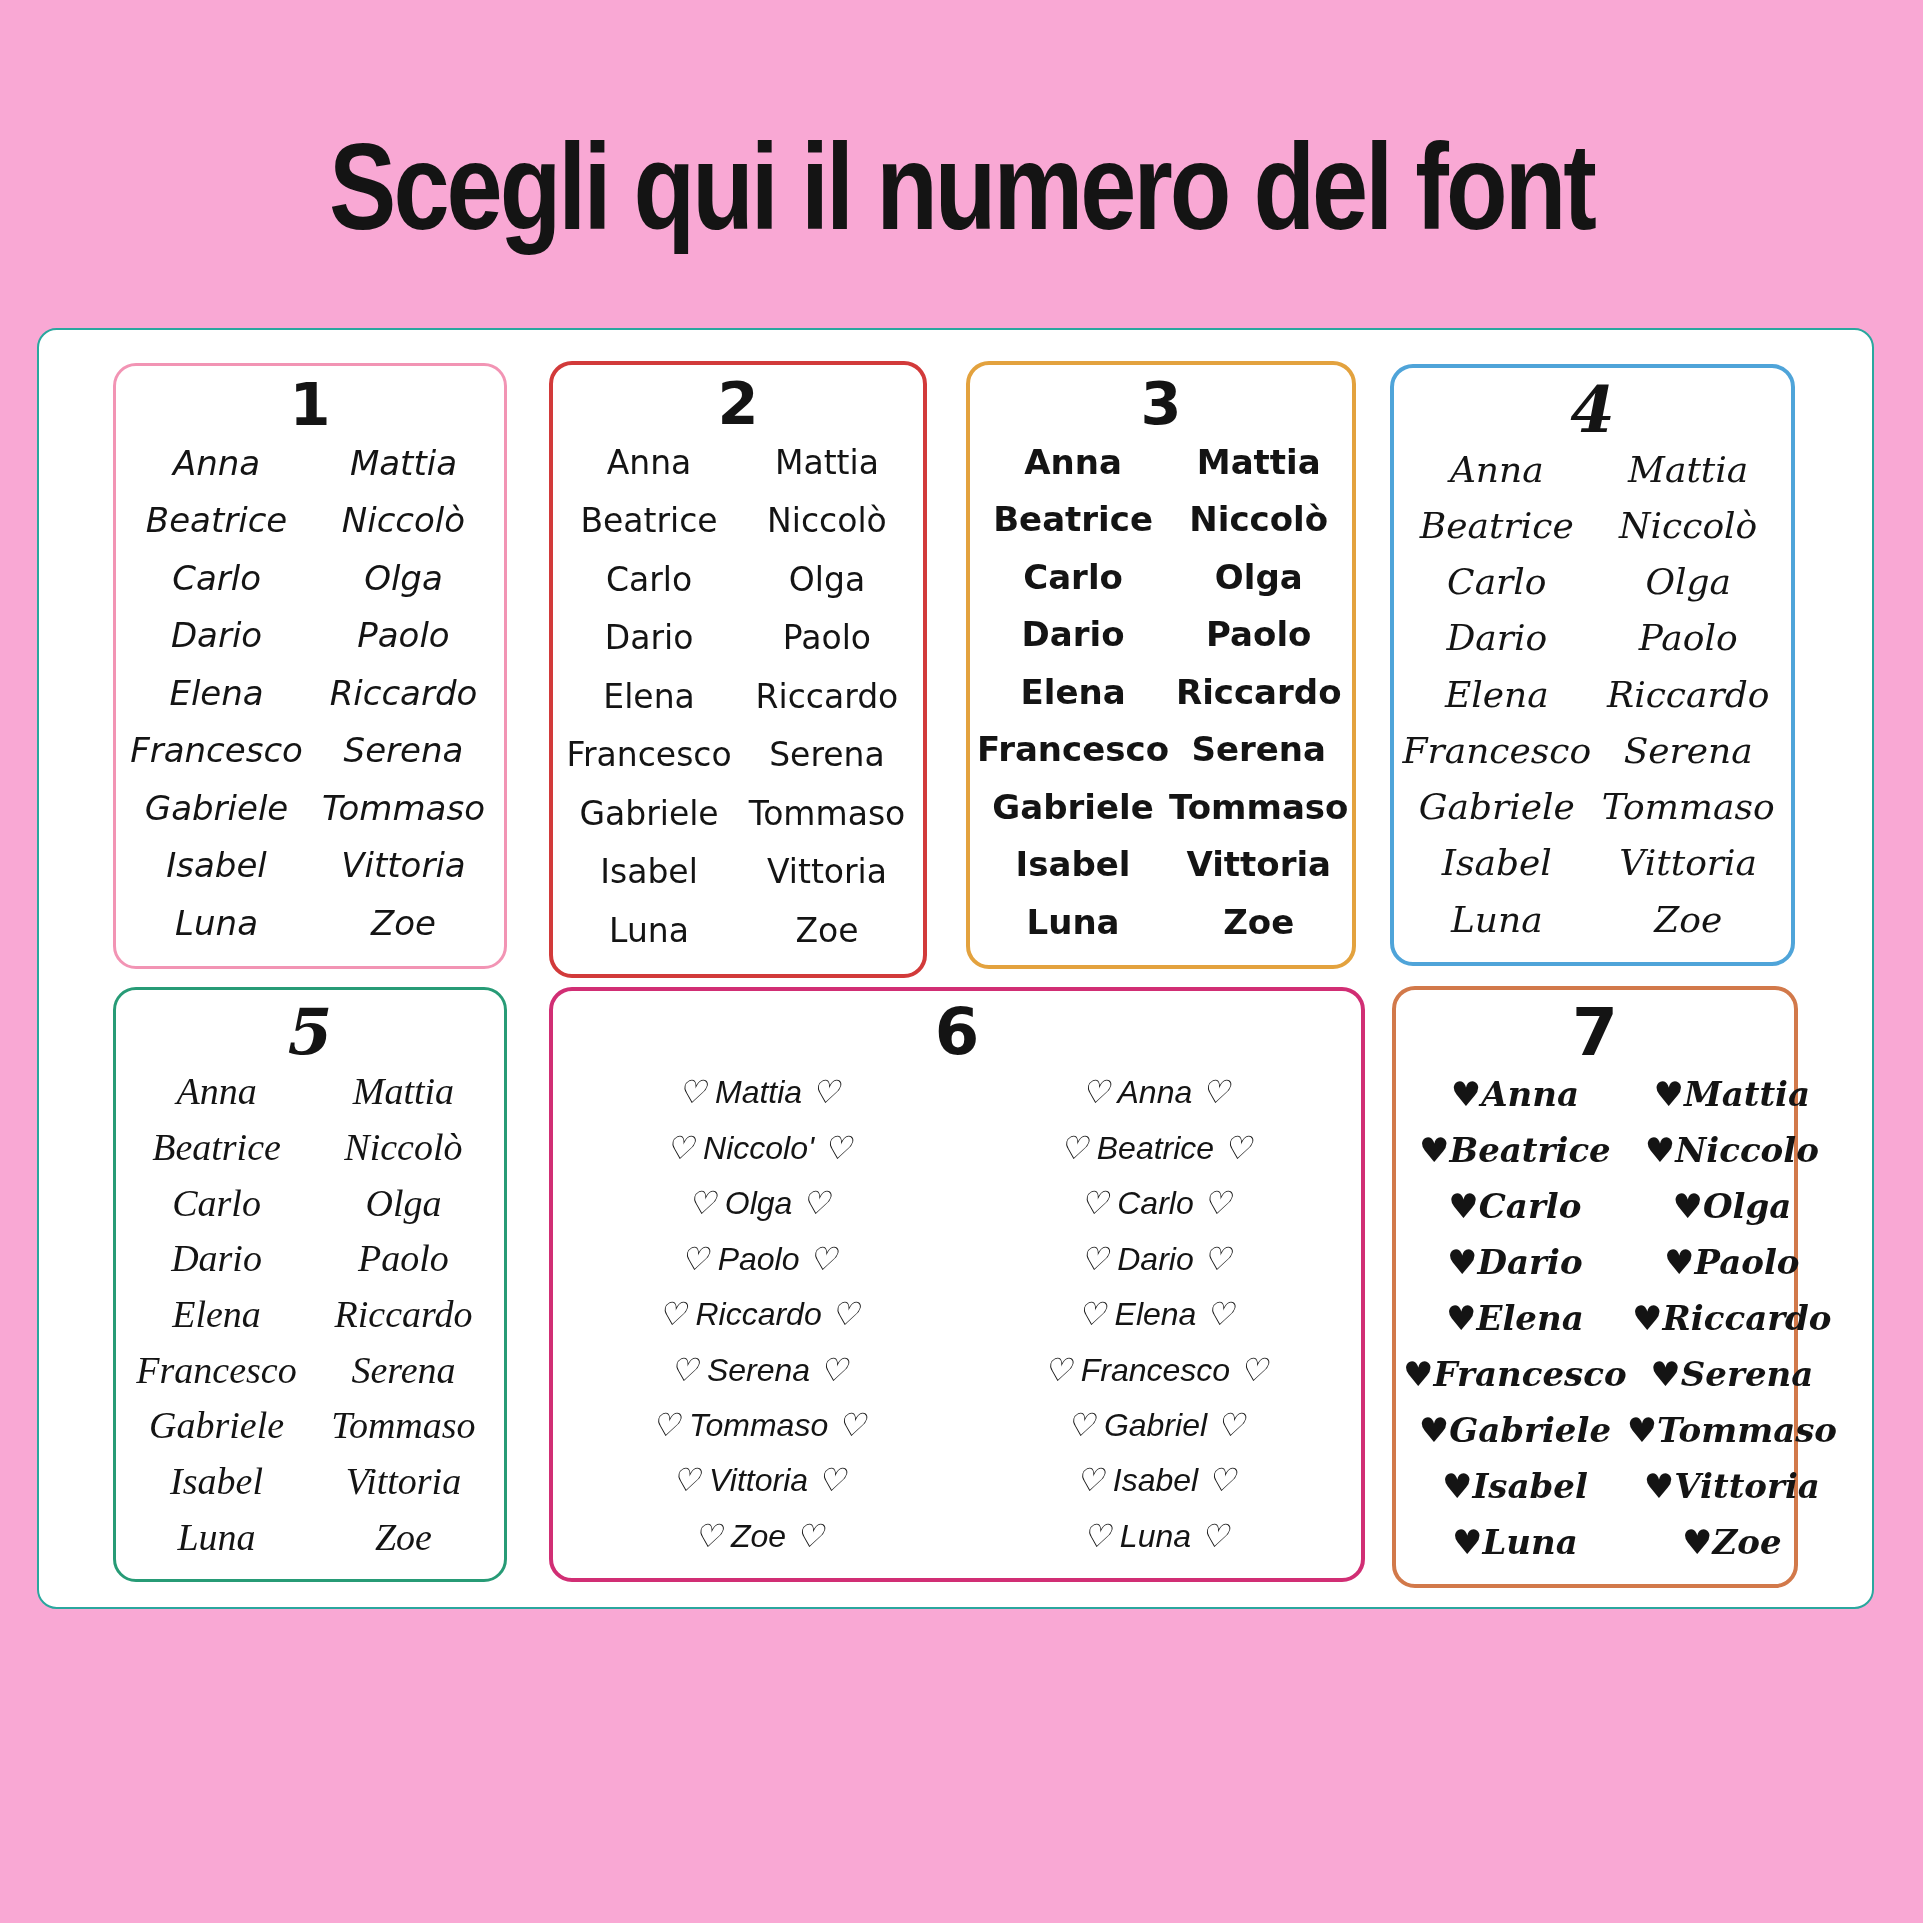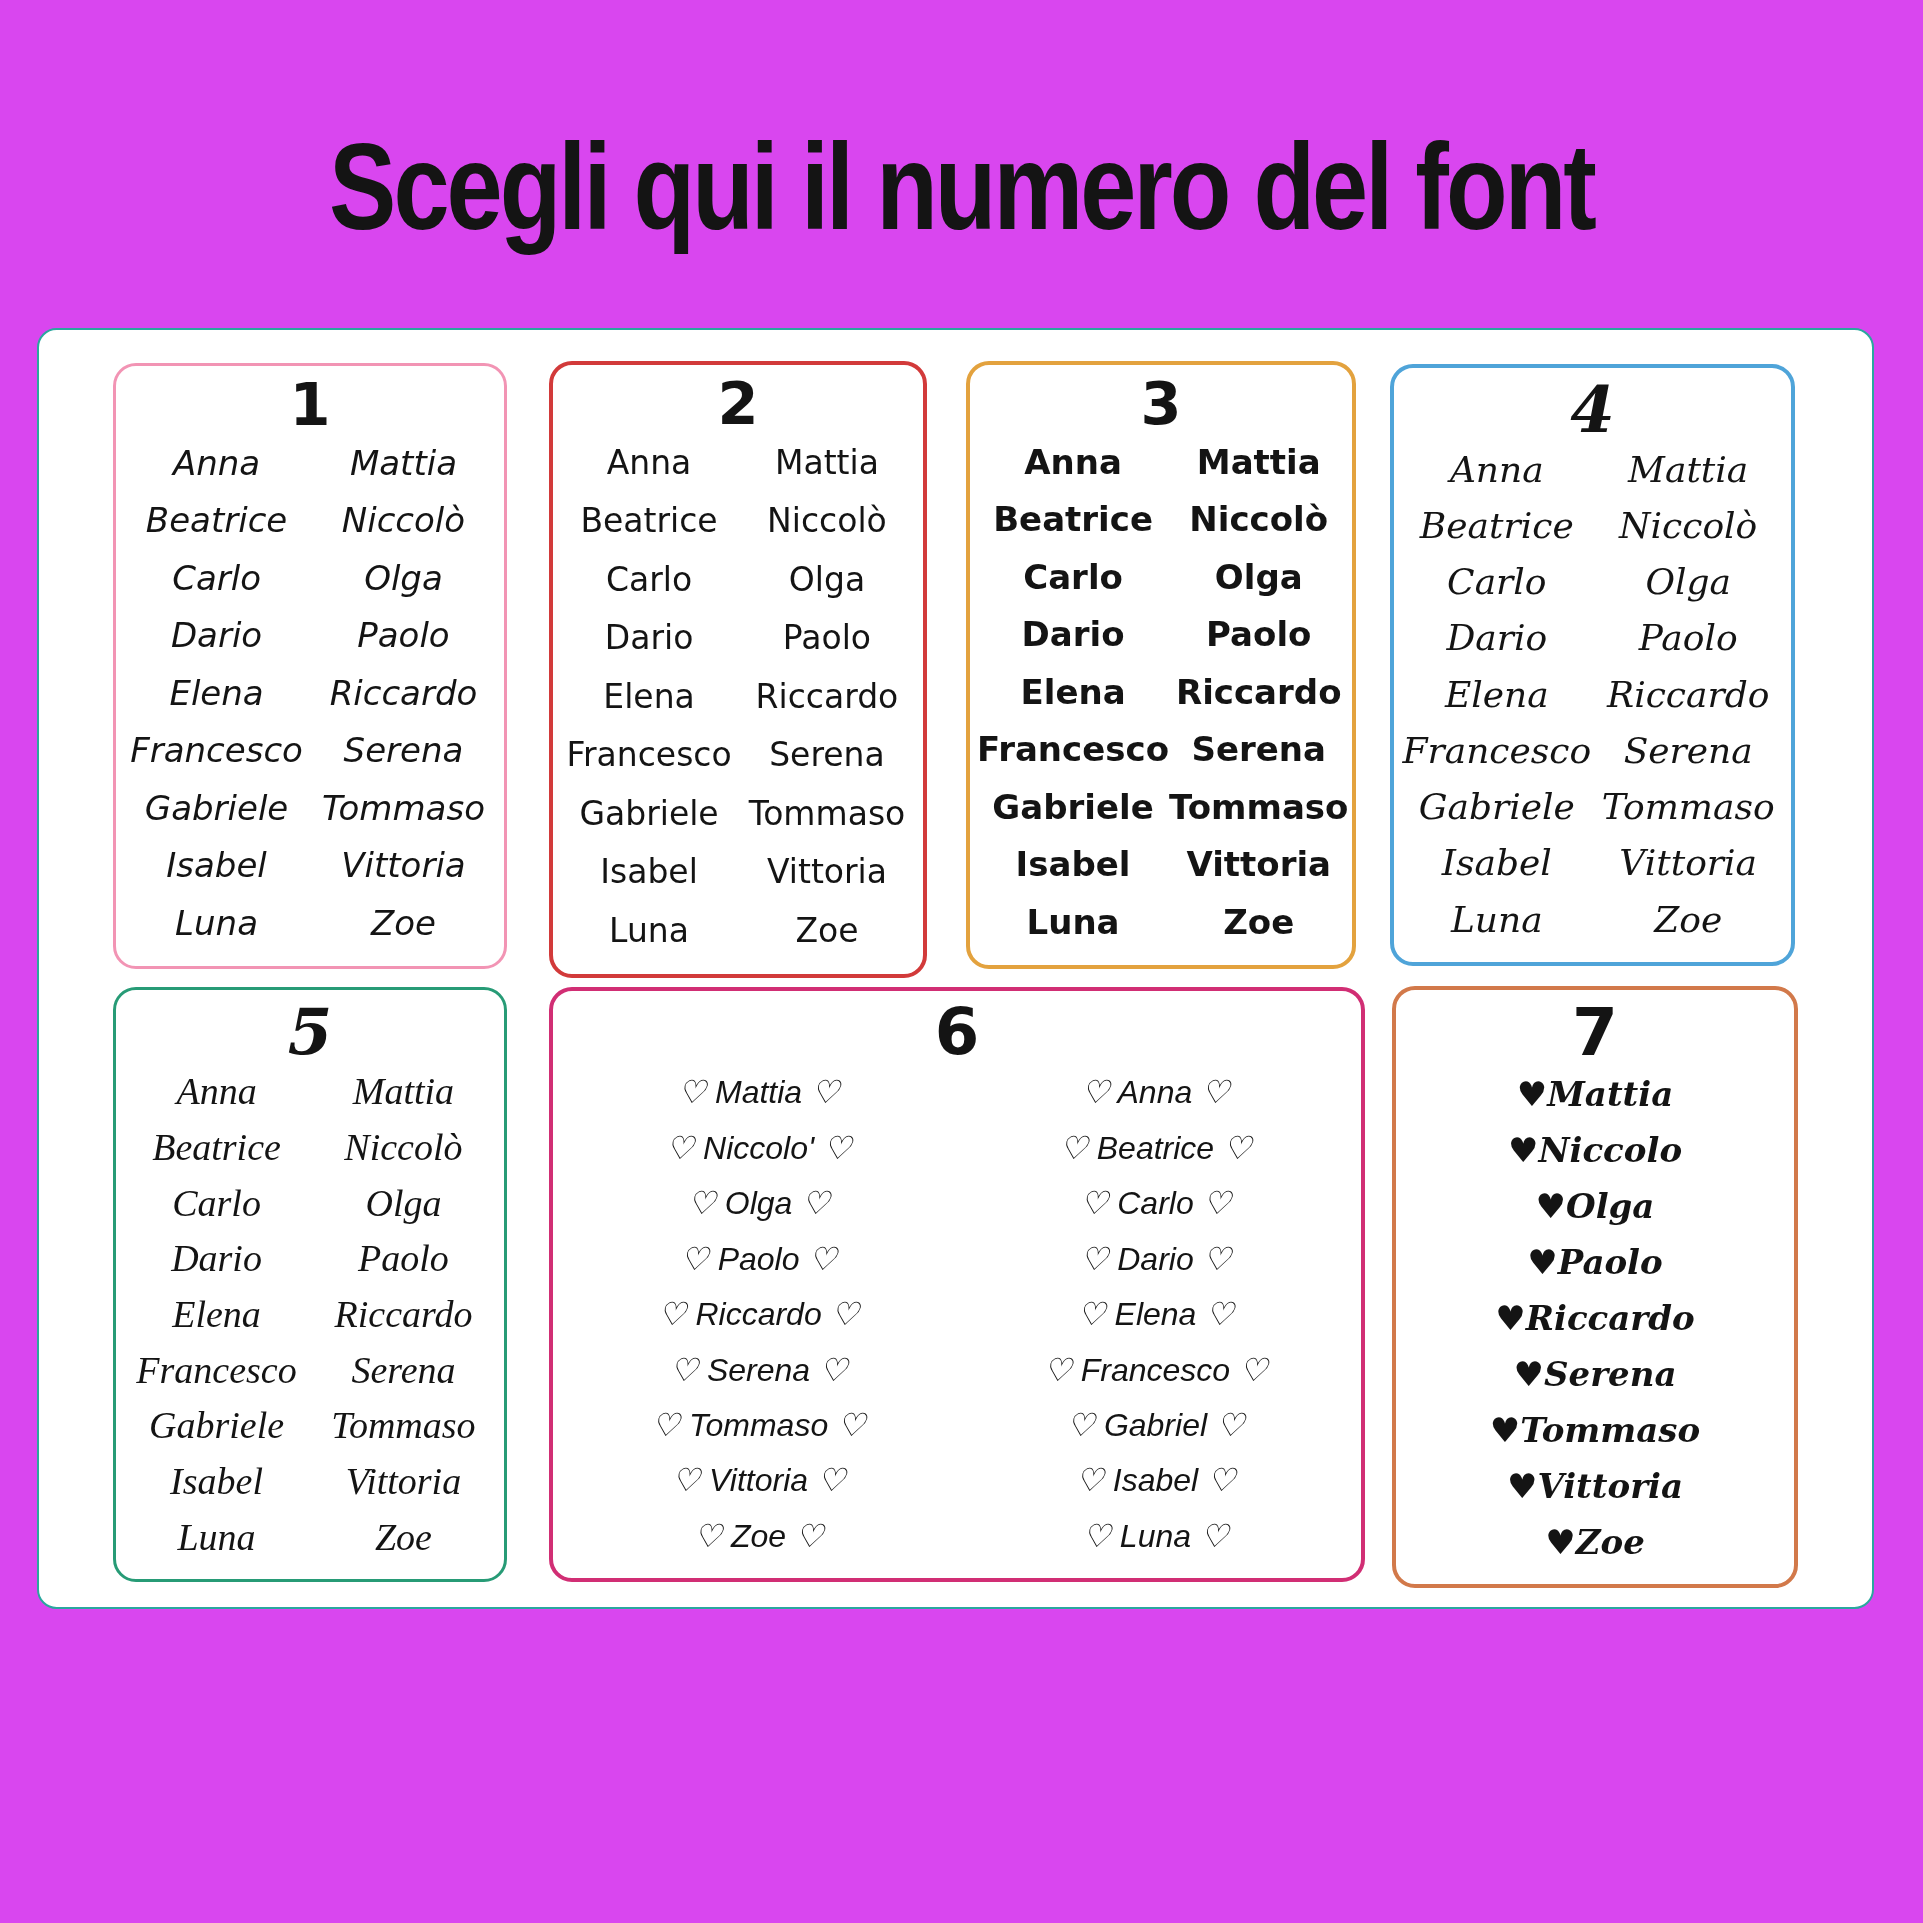--- a/index.html
+++ b/index.html
@@ -1,19 +1,19 @@
 <!DOCTYPE html>
 <html style="font-size:14.3px"><head>
 <meta charset="utf-8">
 <style>
   html,body{margin:0;padding:0;background:#ffffff;}
   .page{
     position:relative;
     width:1923px;height:1923px;
-    background:#d946ef;
+    background:#f9a8d4;
     overflow:hidden;
     color:#141414;
     font-family:"Liberation Sans",sans-serif;
   }
   .title{
     position:absolute;
     top:116px;left:0;width:100%;
     text-align:center;
     font-family:"Liberation Sans",sans-serif;
     font-weight:700;
@@ -256,20 +256,31 @@
             <div class="name">♡ Gabriel ♡</div>
             <div class="name">♡ Isabel ♡</div>
             <div class="name">♡ Luna ♡</div>
           </div>
         </div>
       </div>
       <div class="box box-7 font-7" style="border-color: rgb(210, 121, 74);">
         <div class="box-number">7</div>
         <div class="names">
           <div class="col">
+            <div class="name">♥Anna</div>
+            <div class="name">♥Beatrice</div>
+            <div class="name">♥Carlo</div>
+            <div class="name">♥Dario</div>
+            <div class="name">♥Elena</div>
+            <div class="name">♥Francesco</div>
+            <div class="name">♥Gabriele</div>
+            <div class="name">♥Isabel</div>
+            <div class="name">♥Luna</div>
+          </div>
+          <div class="col">
             <div class="name">♥Mattia</div>
             <div class="name">♥Niccolo</div>
             <div class="name">♥Olga</div>
             <div class="name">♥Paolo</div>
             <div class="name">♥Riccardo</div>
             <div class="name">♥Serena</div>
             <div class="name">♥Tommaso</div>
             <div class="name">♥Vittoria</div>
             <div class="name">♥Zoe</div>
           </div>

